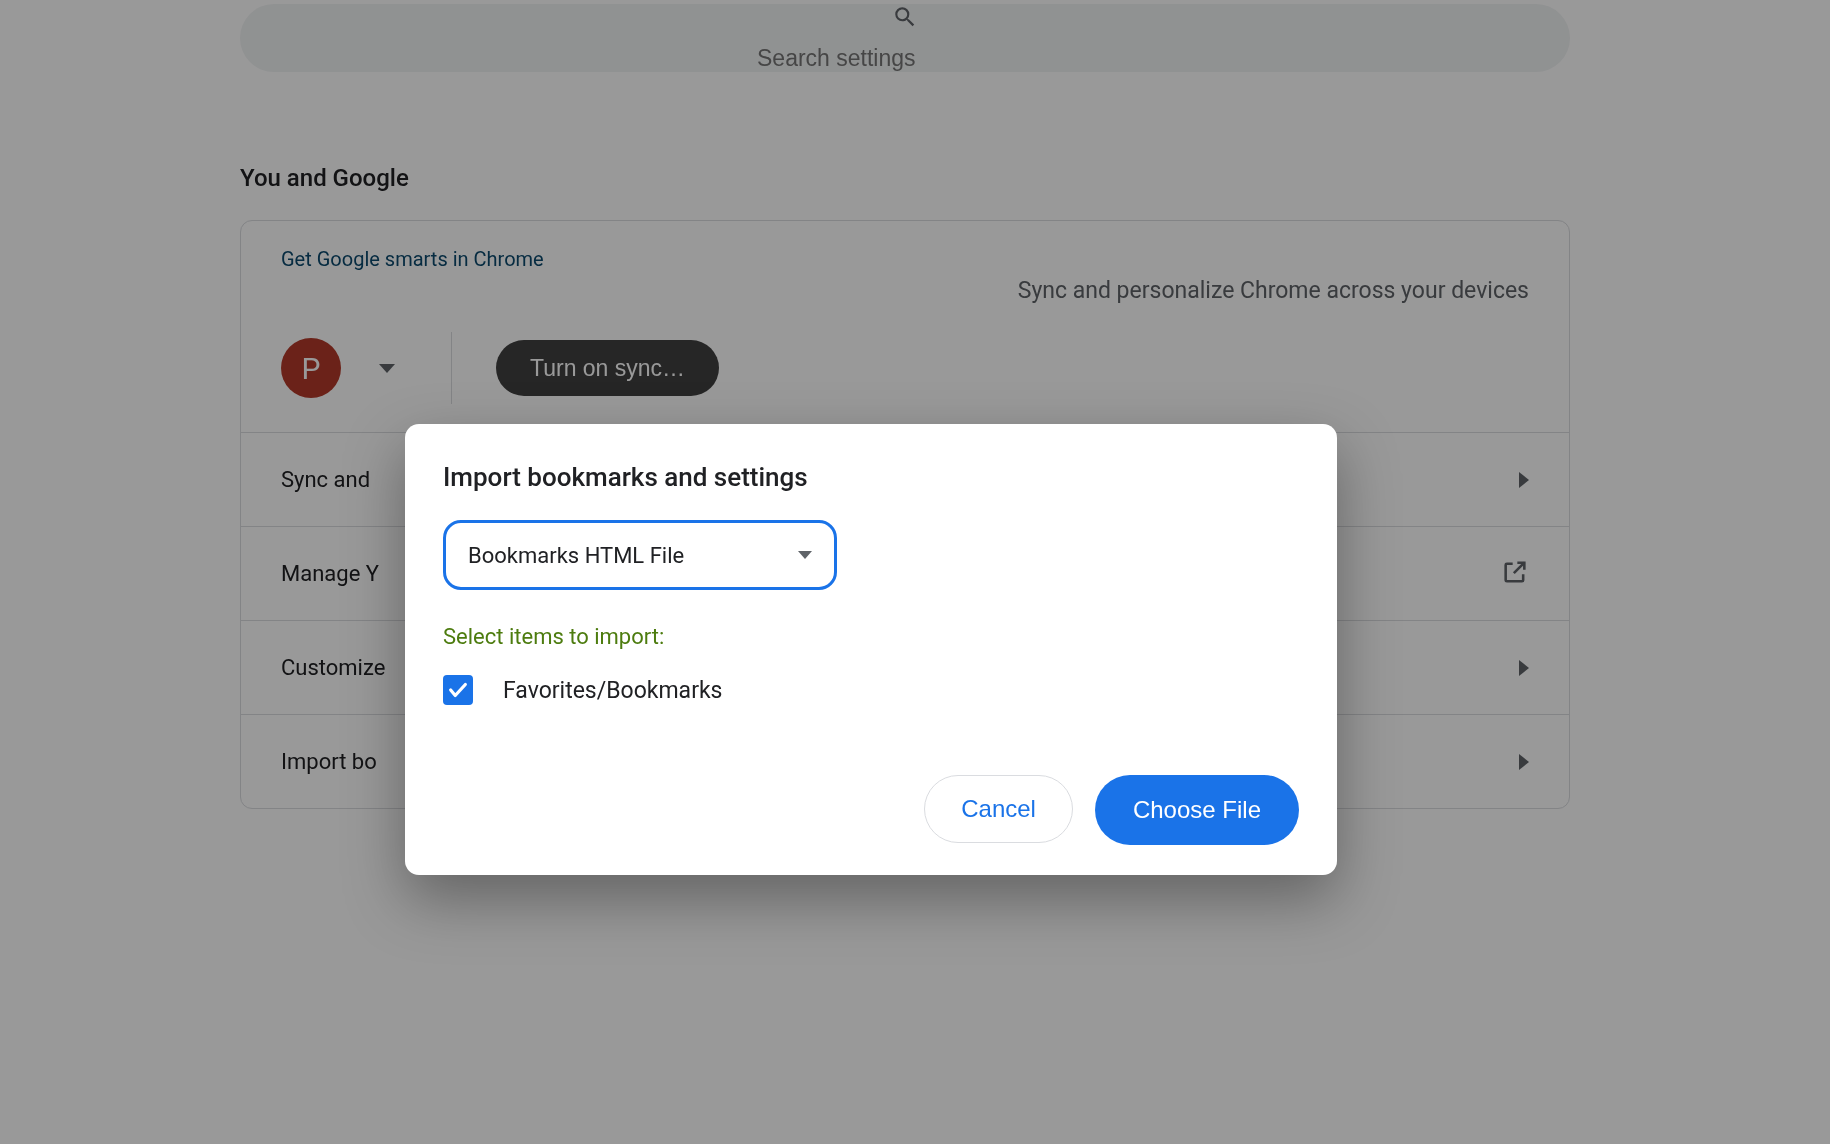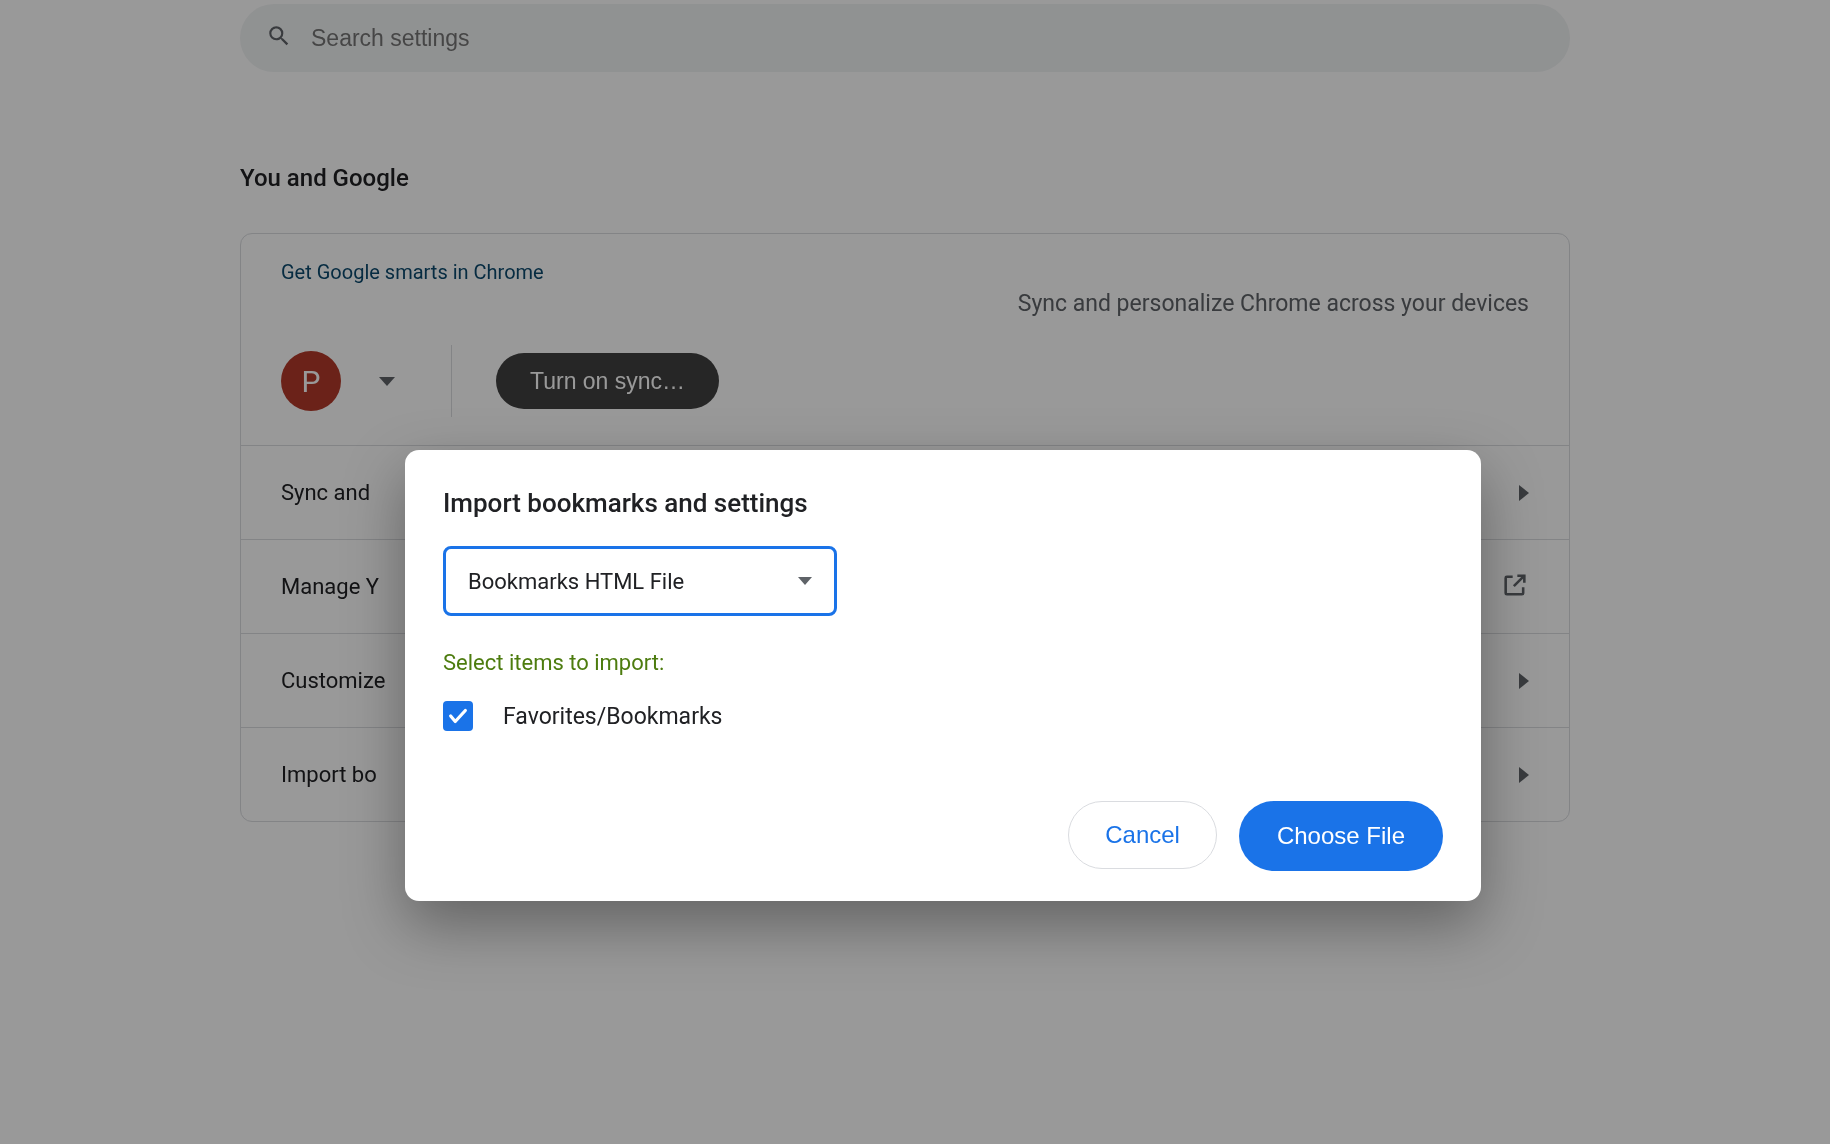--- a/index.html
+++ b/index.html
@@ -24,37 +24,38 @@
     width: 1330px;
   }
   .search-bar {
     margin-top: 4px;
     height: 68px;
     background: #f1f3f4;
     border-radius: 34px;
     display: flex;
     align-items: center;
     padding: 0 26px;
-    gap: 19px;
+    gap: 10px;
+    flex-direction: column;
   }
   .search-bar svg { width: 26px; height: 26px; fill: #5f6368; }
   .search-bar input {
     border: none;
     background: transparent;
     font-size: 23px;
     color: #5f6368;
     outline: none;
     flex: 1;
   }
   .section-title {
     font-size: 24px;
     font-weight: 500;
     color: #202124;
     margin-top: 92px;
-    margin-bottom: 41px;
+    margin-bottom: 28px;
   }
   .card {
     border: 1px solid #dadce0;
     border-radius: 12px;
     overflow: hidden;
     background: #fff;
   }
   .card-header {
     padding: 26px 40px 0 40px;
   }
@@ -133,38 +134,37 @@
 
   
   .scrim {
     position: absolute; inset: 0;
     background: rgba(0,0,0,0.4);
   }
   .dialog {
     position: absolute;
     left: 405px;
     top: 424px;
-    width: 1076px;
+    width: 932px;
     background: #fff;
     border-radius: 14px;
     box-shadow: 0 24px 60px rgba(0,0,0,0.35);
     padding: 38px 38px 30px 38px;
-    margin-top: 26px;
   }
   .dialog-title {
     font-size: 26px;
     font-weight: 500;
     color: #202124;
     margin-bottom: 28px;
   }
   .select {
     width: 394px;
     height: 70px;
     border: 3px solid #1a73e8;
-    border-radius: 8px;
+    border-radius: 18px;
     display: flex;
     align-items: center;
     justify-content: space-between;
     padding: 0 22px;
     cursor: pointer;
     margin-bottom: 34px;
   }
   .select-label { font-size: 22px; color: #202124; }
   .select .tri {
     width: 0; height: 0;

